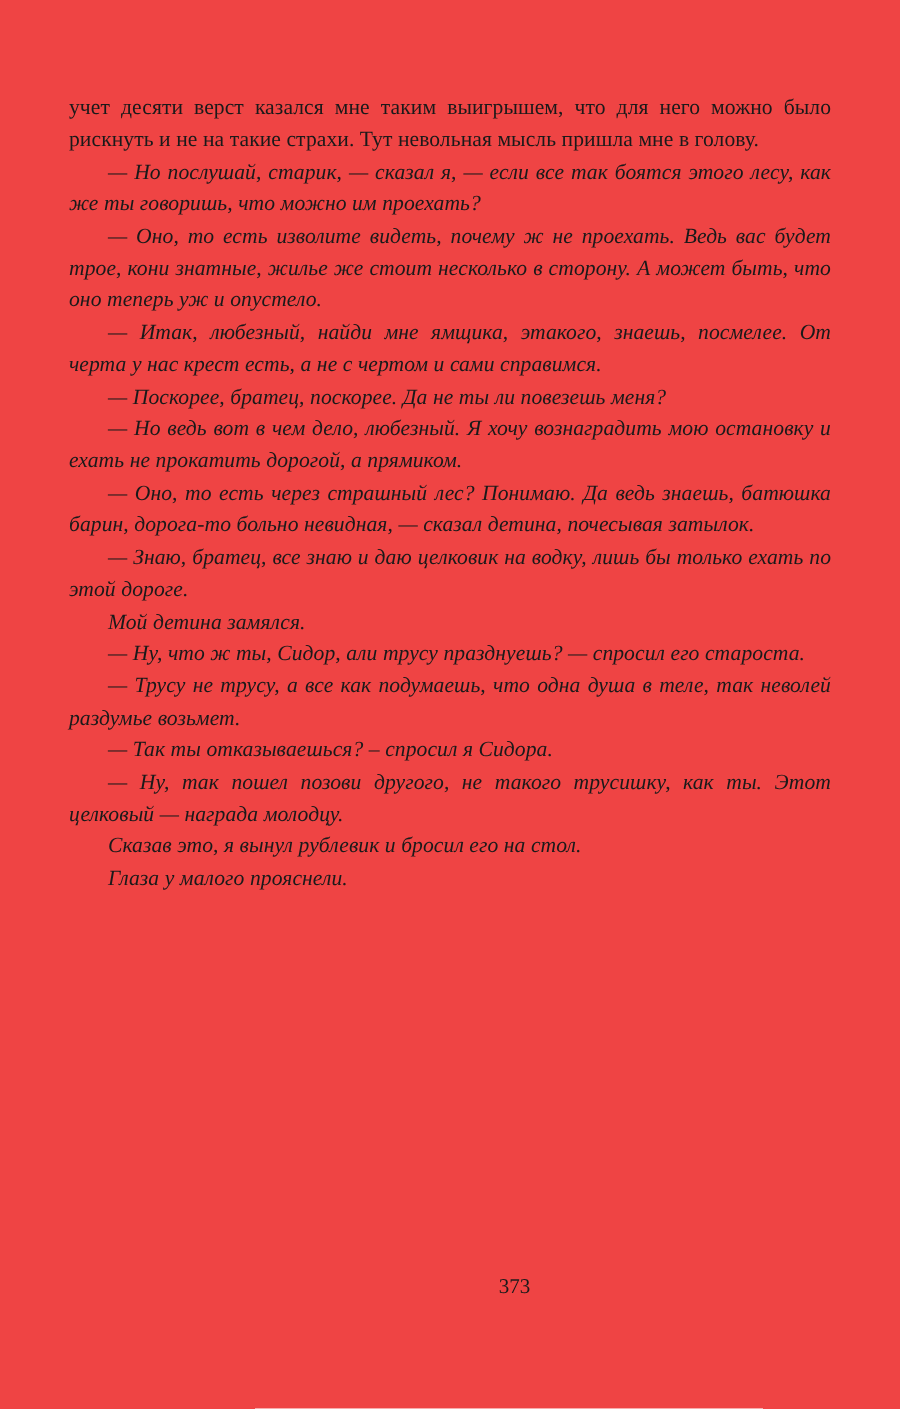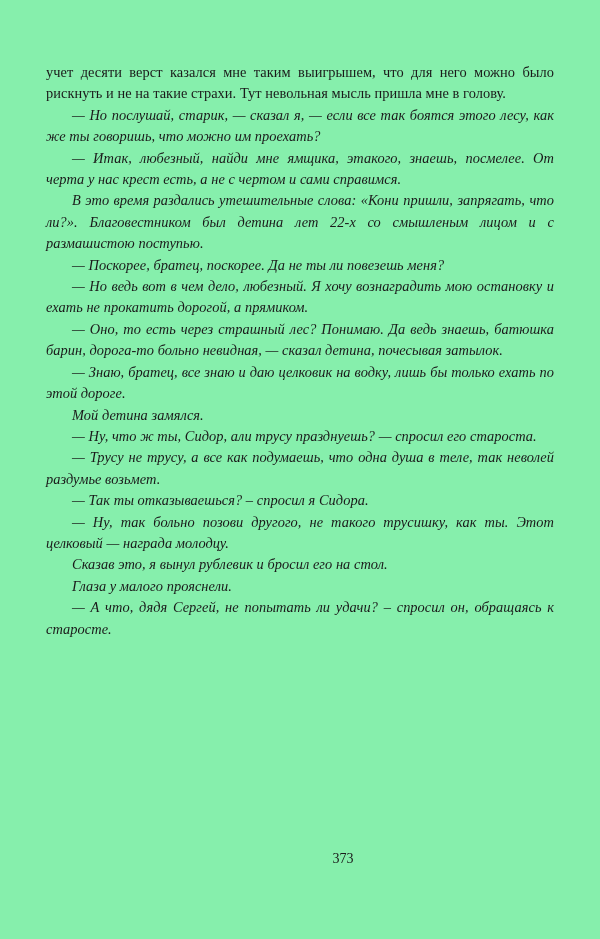--- a/index.html
+++ b/index.html
@@ -14,21 +14,21 @@
     color: #1a1a1a;
     position: relative;
     overflow: hidden;
   }
   .page {
     position: absolute;
     left: 0;
     top: 0;
     width: 600px;
     height: 939px;
-    background: #86efac;
+    background: #ef4444;
   }
   .text-column {
     position: absolute;
     left: 46px;
     top: 62px;
     width: 508px;
   }
   p.para {
     margin: 0;
     font-size: 14.4px;
@@ -57,29 +57,28 @@
     padding-left: 43px;
   }
 </style>
 </head>
 <body>
 
 <div class="page">
   <div class="text-column" id="text-column">
       <p class="para noindent">учет десяти верст казался мне таким выигрышем, что для него можно было рискнуть и не на такие страхи. Тут невольная мысль пришла мне в голову.</p>
       <p class="para indent">— Но послушай, старик, — сказал я, — если все так боятся этого лесу, как же ты говоришь, что можно им проехать?</p>
+      <p class="para indent">— Оно, то есть изволите видеть, почему ж не проехать. Ведь вас будет трое, кони знатные, жилье же стоит несколько в сторону. А может быть, что оно теперь уж и опустело.</p>
       <p class="para indent">— Итак, любезный, найди мне ямщика, этакого, знаешь, посмелее. От черта у нас крест есть, а не с чертом и сами справимся.</p>
-      <p class="para indent">В это время раздались утешительные слова: «Кони пришли, запрягать, что ли?». Благовестником был детина лет 22-х со смышленым лицом и с размашистою поступью.</p>
       <p class="para indent">— Поскорее, братец, поскорее. Да не ты ли повезешь меня?</p>
       <p class="para indent">— Но ведь вот в чем дело, любезный. Я хочу вознаградить мою остановку и ехать не прокатить дорогой, а прямиком.</p>
       <p class="para indent">— Оно, то есть через страшный лес? Понимаю. Да ведь знаешь, батюшка барин, дорога-то больно невидная, — сказал детина, почесывая затылок.</p>
       <p class="para indent">— Знаю, братец, все знаю и даю целковик на водку, лишь бы только ехать по этой дороге.</p>
       <p class="para indent">Мой детина замялся.</p>
       <p class="para indent">— Ну, что ж ты, Сидор, али трусу празднуешь? — спросил его староста.</p>
       <p class="para indent">— Трусу не трусу, а все как подумаешь, что одна душа в теле, так неволей раздумье возьмет.</p>
       <p class="para indent">— Так ты отказываешься? – спросил я Сидора.</p>
-      <p class="para indent">— Ну, так больно позови другого, не такого трусишку, как ты. Этот целковый — награда молодцу.</p>
+      <p class="para indent">— Ну, так пошел позови другого, не такого трусишку, как ты. Этот целковый — награда молодцу.</p>
       <p class="para indent">Сказав это, я вынул рублевик и бросил его на стол.</p>
       <p class="para indent">Глаза у малого прояснели.</p>
-      <p class="para indent">— А что, дядя Сергей, не попытать ли удачи? – спросил он, обращаясь к старосте.</p>
     </div>
   <div class="page-number">373</div>
 </div>
 
 </body></html>

